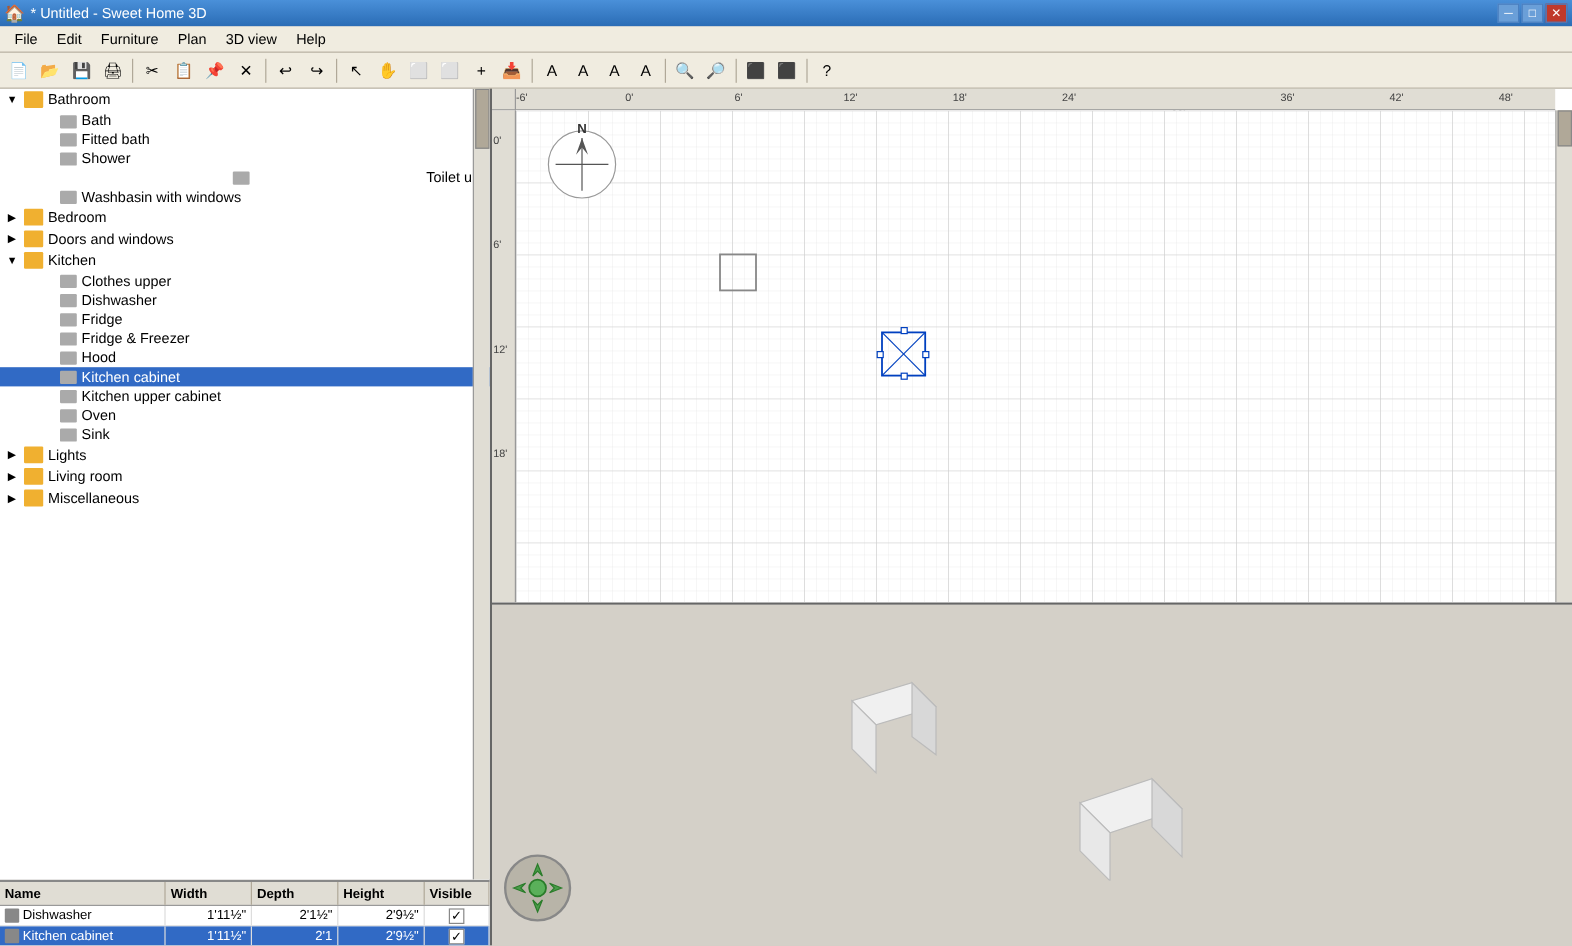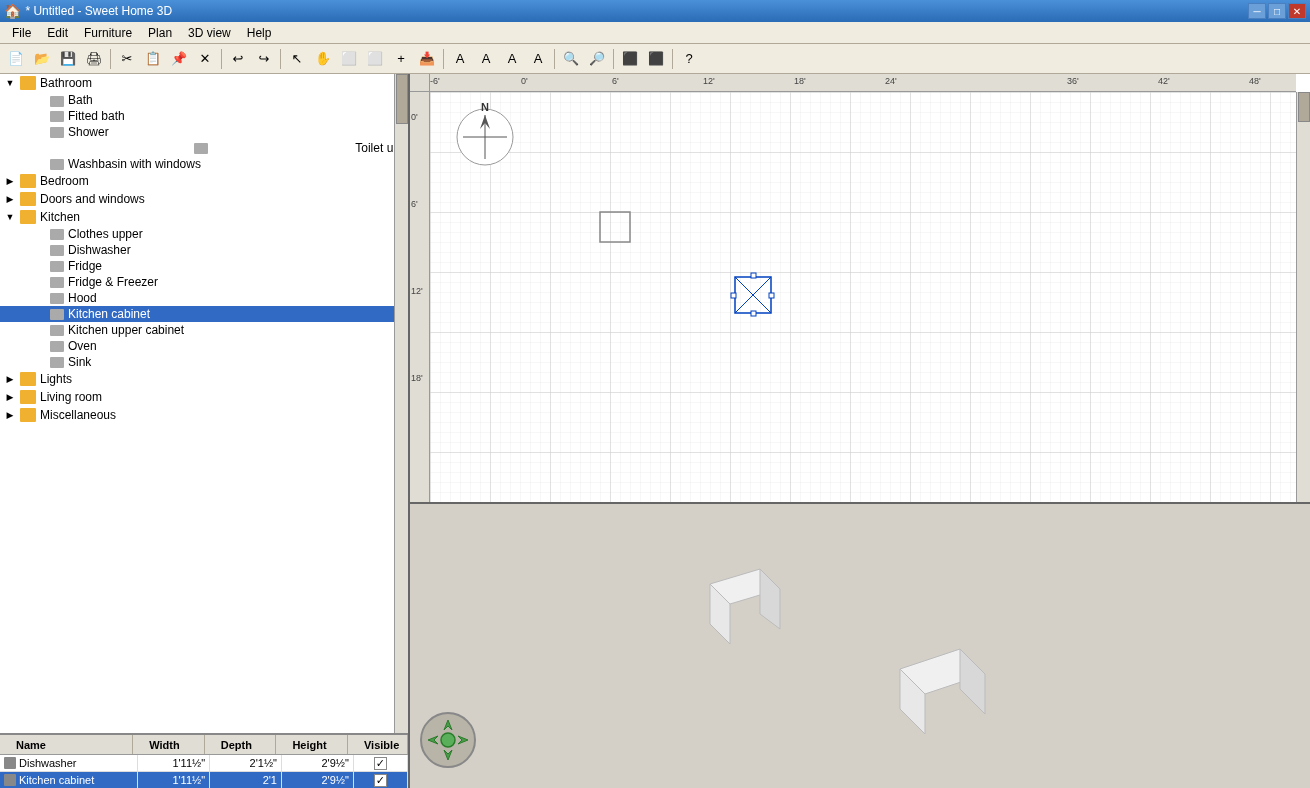--- a/index.html
+++ b/index.html
@@ -105,21 +105,21 @@
     #table-header {
       display: flex;
       background: #e0ddd4;
       border-bottom: 1px solid #999;
       height: 20px;
       align-items: center;
     }
     .th {
       font-size: 11px;
       font-weight: bold;
-      padding: 0 16px;
+      padding: 0 4px;
       border-right: 1px solid #b0a898;
       height: 100%;
       display: flex; align-items: center;
     }
     .th-name { width: 155px; }
     .th-width { width: 80px; }
     .th-depth { width: 80px; }
     .th-height { width: 80px; }
     .th-visible { width: 60px; }
 

